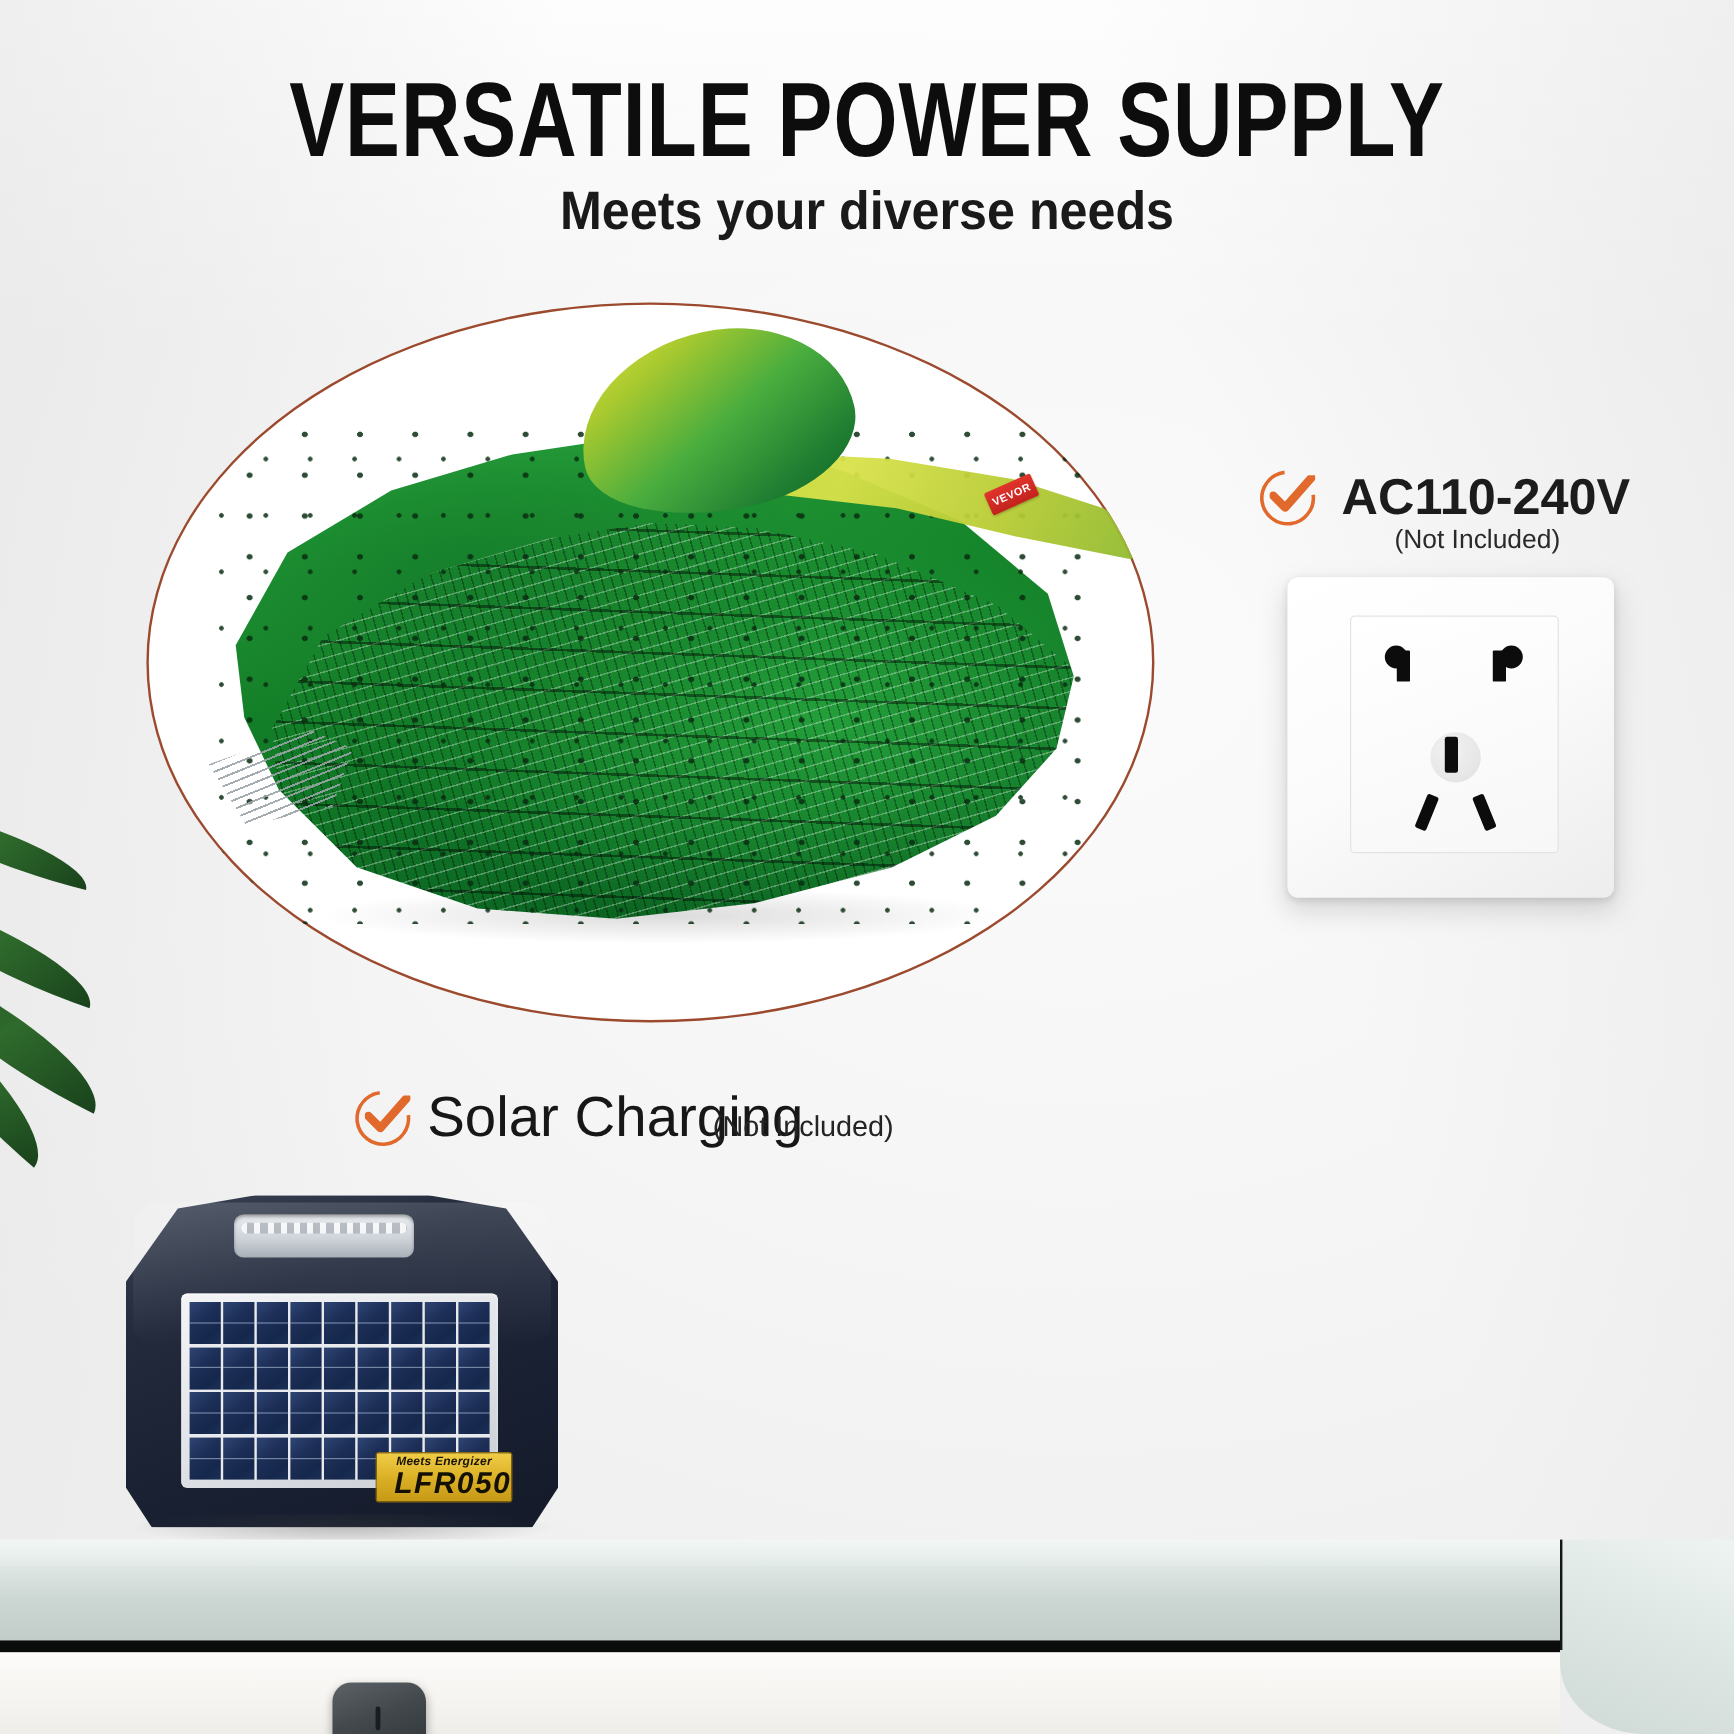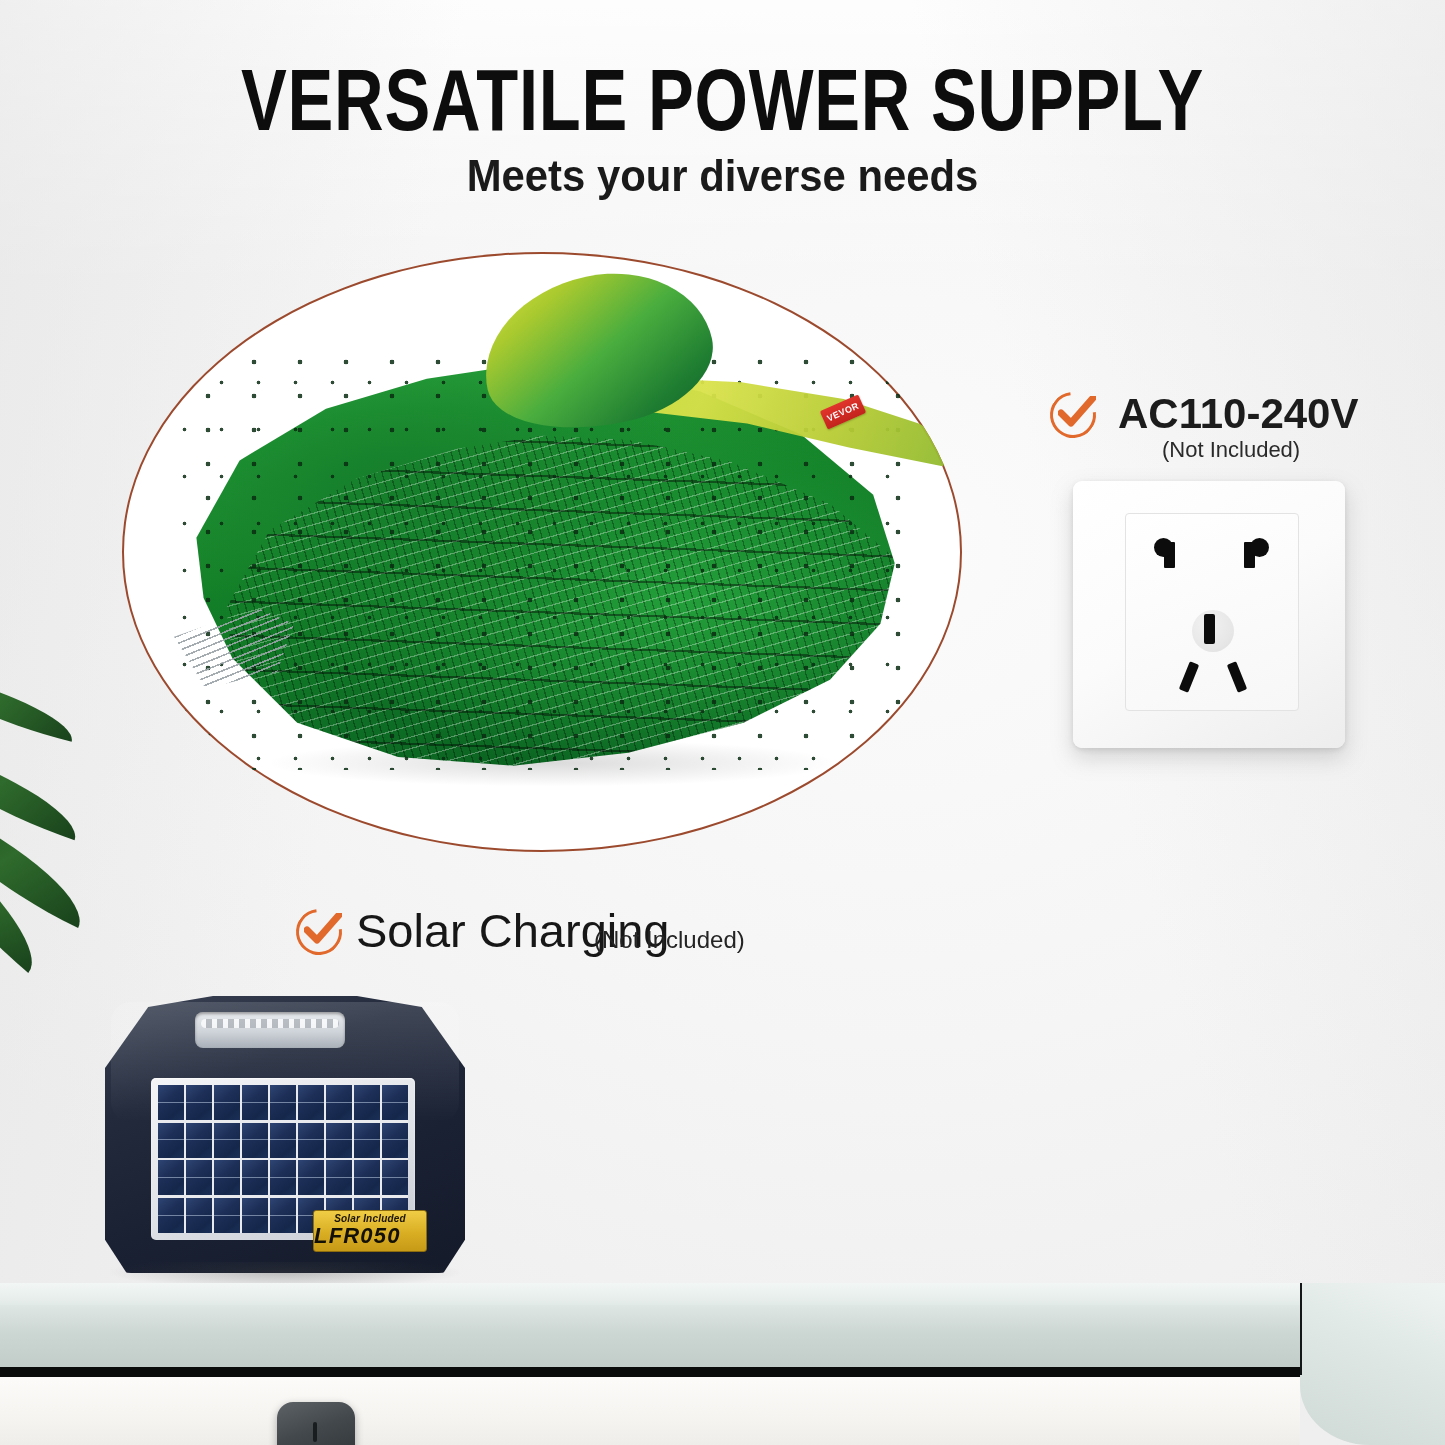--- a/index.html
+++ b/index.html
@@ -355,22 +355,22 @@
     text-align: center;
     font-size: 10px;
     font-weight: 700;
     font-style: italic;
     color: #1b1405;
     letter-spacing: .2px;
   }
   .badge-model {
     position: absolute;
     left: 0; right: 0; top: 13px;
-    text-align: left;
-    font-size: 22px;
+    text-align: right;
+    font-size: 25px;
     font-weight: 700;
     font-style: italic;
     color: #131005;
     letter-spacing: 1.2px;
     line-height: 24px;
   }
 
   
   .plant { position: absolute; left: -12px; top: 690px; width: 180px; height: 260px; }
   .leaf {
@@ -545,21 +545,21 @@
           <div class="cell"></div>
           <div class="cell"></div>
           <div class="cell"></div>
           <div class="cell"></div>
           <div class="cell"></div>
           <div class="cell"></div>
           <div class="cell"></div>
         </div>
     </div>
     <div class="badge-label">
-      <div class="badge-top">Solar Included</div>
+      <div class="badge-top">Meets Energizer</div>
       <div class="badge-model">LFR050</div>
     </div>
   </div>
   <div class="unit-base-shadow"></div>
 
   <div class="plant">
     <div class="leaf" style="left:-60px;top:0px;width:150px;height:34px;transform:rotate(14deg);"></div>
     <div class="leaf" style="left:-70px;top:82px;width:168px;height:42px;transform:rotate(19deg);"></div>
     <div class="leaf" style="left:-66px;top:152px;width:176px;height:50px;transform:rotate(26deg);"></div>
     <div class="leaf" style="left:-78px;top:196px;width:150px;height:44px;transform:rotate(40deg);"></div>

